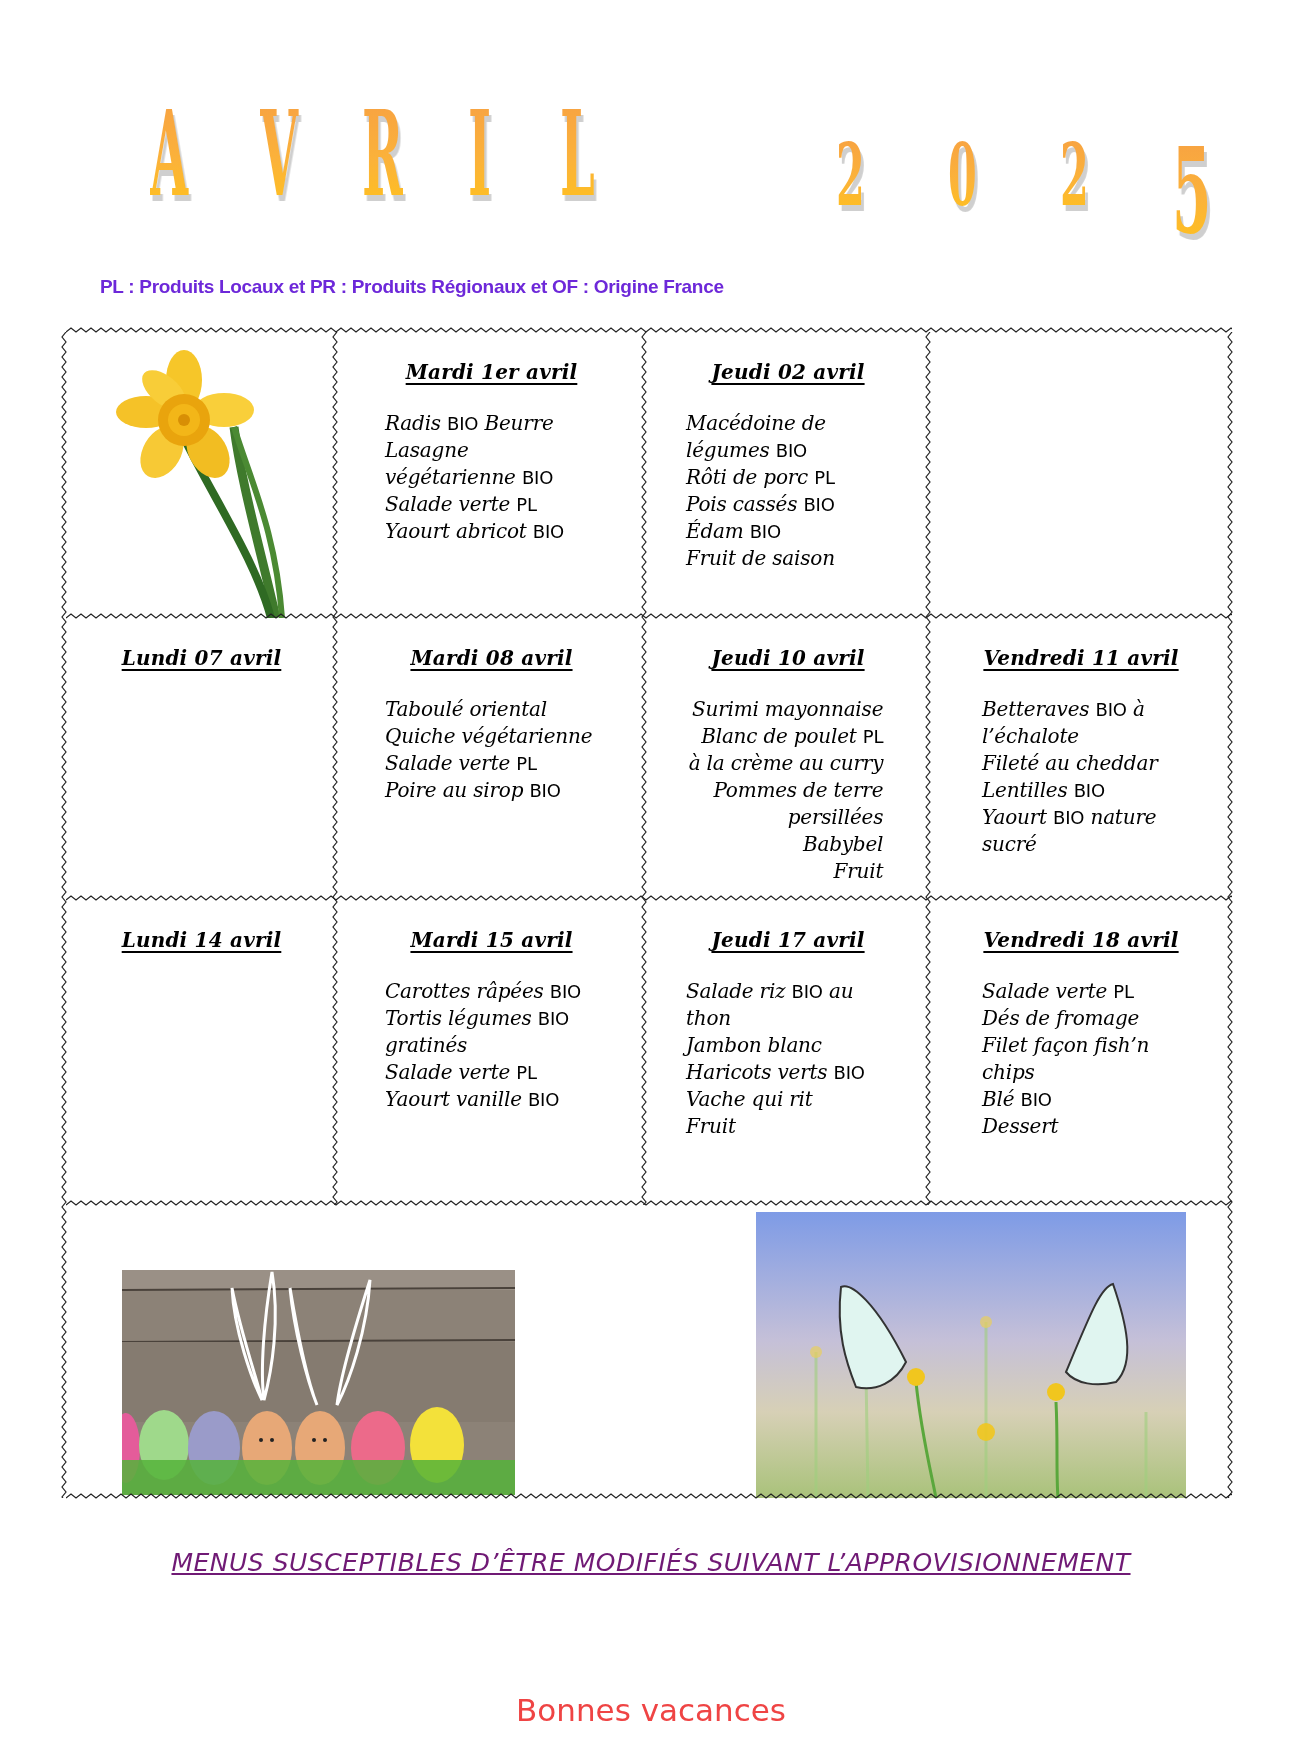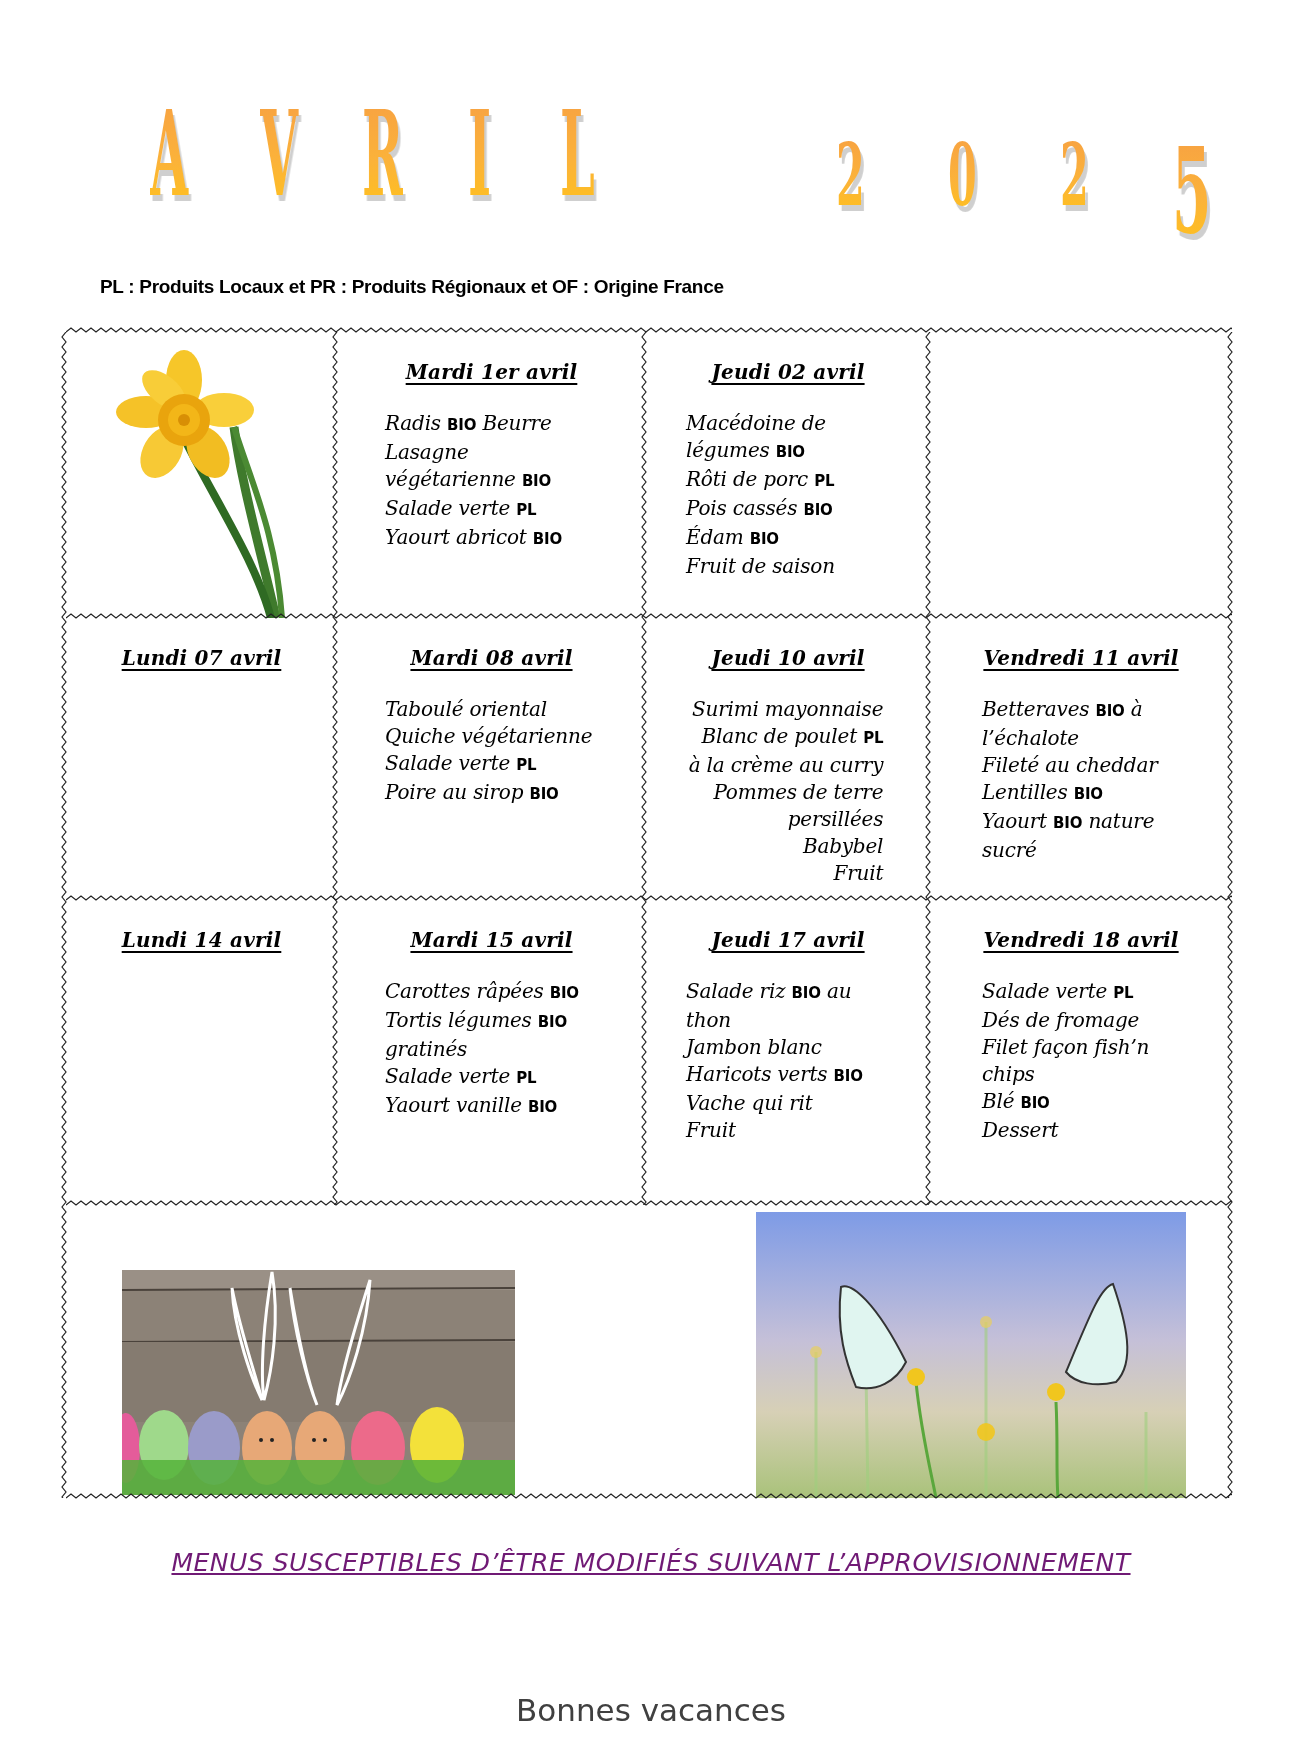--- a/index.html
+++ b/index.html
@@ -9,46 +9,46 @@
   
   .title { position: absolute; top: 95px; left: 0; width: 1302px; height: 200px; }
   .title .ch { position: absolute; font-family: "DejaVu Serif", serif; font-weight: bold;
     font-size: 118px; line-height: 1; transform: scaleX(0.42); transform-origin: left top;
     background: linear-gradient(180deg, #f7a143 0%, #fbb23a 55%, #ffc21c 100%);
     -webkit-background-clip: text; background-clip: text; color: transparent;
     filter: drop-shadow(6px 6px 0 #cfcfcf); }
   .title .digit { font-size: 86px; transform: scaleX(0.48); }
 
   .legend { position: absolute; top: 276px; left: 100px; font-family: "Liberation Sans", sans-serif;
-    font-weight: bold; font-size: 19px; letter-spacing: -0.3px; color: #000000; }
+    font-weight: bold; font-size: 19px; letter-spacing: -0.3px; color: #6d28d9; }
 
   
   .grid { position: absolute; left: 66px; top: 332px; width: 1166px; height: 1166px; }
   .zz-h, .zz-v { position: absolute; }
   .zz-h { height: 10px; }
   .zz-v { width: 10px; }
   .zz-h svg, .zz-v svg { display: block; width: 100%; height: 100%; }
 
   .cell { position: absolute; box-sizing: border-box; }
   .cell .day { font-family: "DejaVu Serif", serif; font-style: italic; font-weight: bold;
     font-size: 20px; text-decoration: underline; text-underline-offset: 4px; position: absolute;
     top: 28px; left: 0; right: 0; text-align: center; letter-spacing: 0.2px; }
   .cell .items { position: absolute; top: 78px; font-family: "DejaVu Serif", serif; font-style: italic;
     font-size: 20px; line-height: 27px; letter-spacing: -0.2px; }
   .cell .items .line { white-space: nowrap; }
-  .cell .items b { font-style: normal; font-weight: bold; font-family: "DejaVu Sans", sans-serif; font-size: 15px; }
+  .cell .items b { font-style: normal; font-weight: normal; font-family: "DejaVu Sans", sans-serif; font-size: 18px; }
 
   
   .img { position: absolute; overflow: hidden; }
 
   .notice { position: absolute; top: 1548px; left: 0; width: 1302px; text-align: center;
     font-family: "DejaVu Sans", sans-serif; font-style: italic; font-size: 25px; color: #701a75;
     text-decoration: underline; letter-spacing: 0.5px; }
   .farewell { position: absolute; top: 1692px; left: 0; width: 1302px; text-align: center;
-    font-family: "DejaVu Sans", sans-serif; font-size: 31px; color: #404040; }
+    font-family: "DejaVu Sans", sans-serif; font-size: 31px; color: #ef4444; }
 </style>
 </head>
 <body>
 
 <div class="title">
   <span class="ch" style="left:150px;top:0">A</span>
   <span class="ch" style="left:260px;top:0">V</span>
   <span class="ch" style="left:362px;top:0">R</span>
   <span class="ch" style="left:468px;top:0">I</span>
   <span class="ch" style="left:560px;top:0">L</span>

